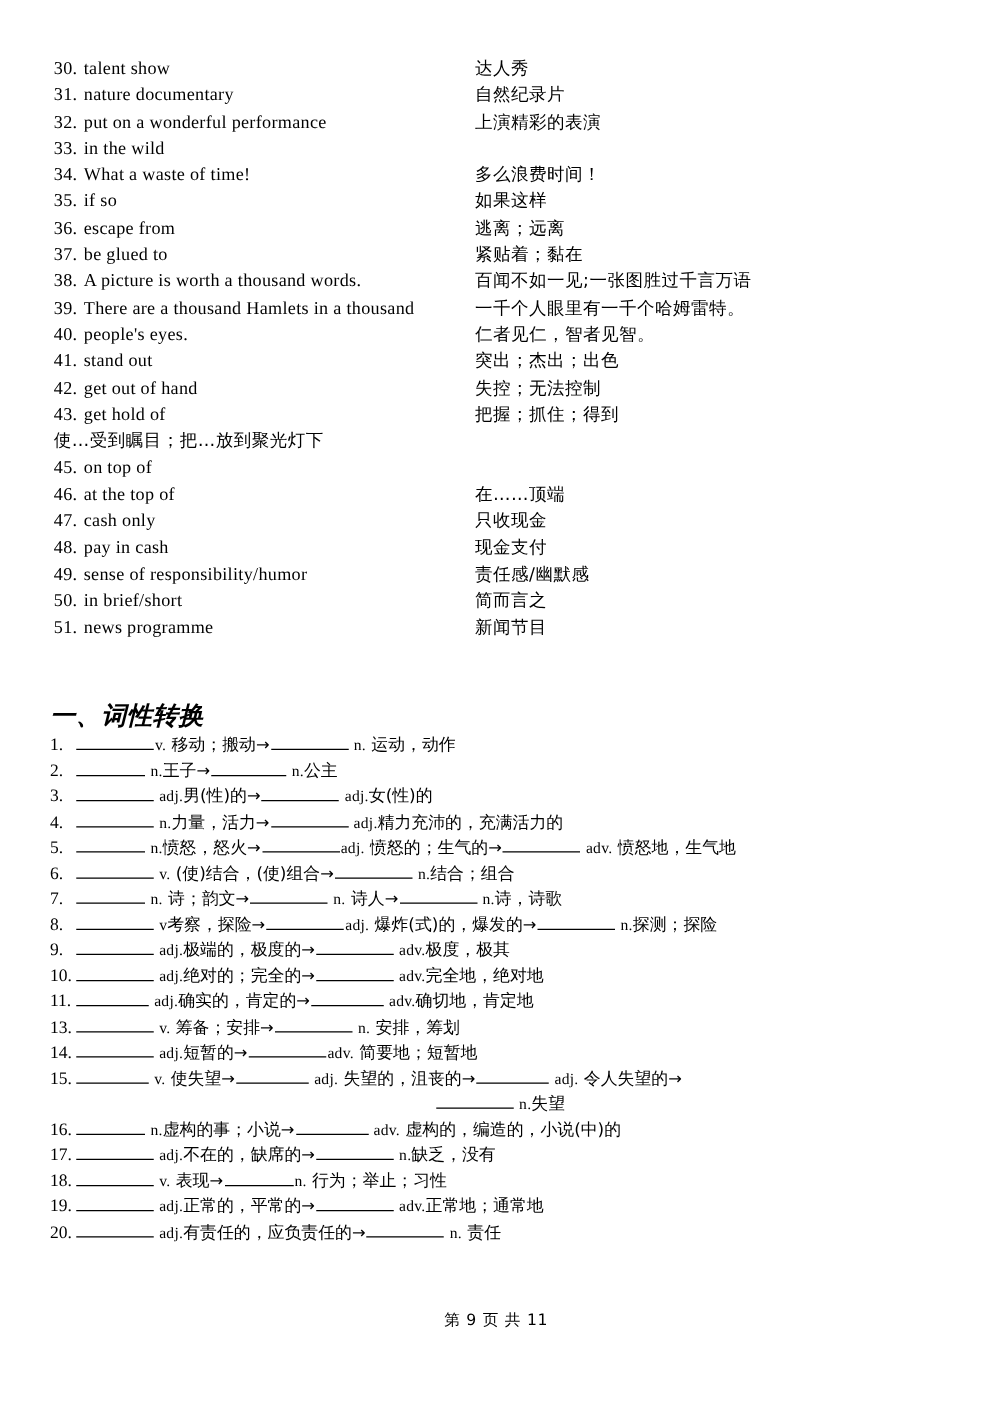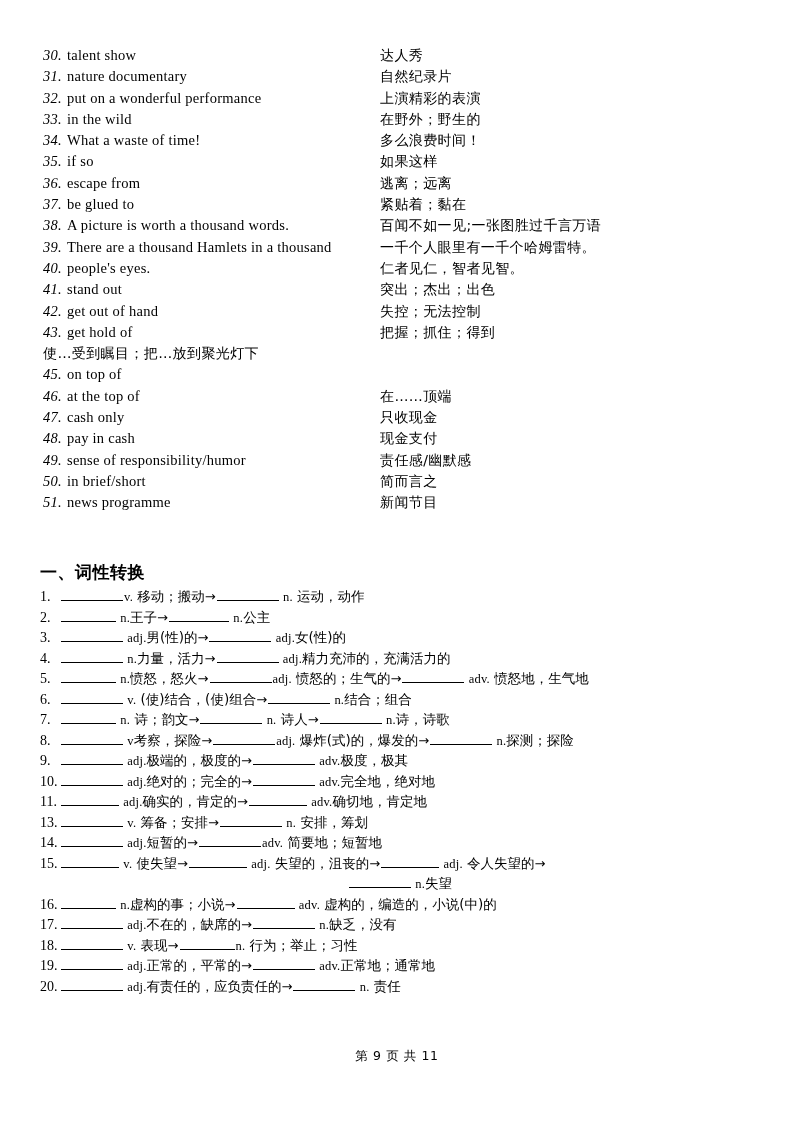--- a/index.html
+++ b/index.html
@@ -41,21 +41,20 @@
   .vocab-en {
     flex: 0 0 auto;
     width: 337px;
     font-family: "Liberation Serif", "DejaVu Serif", serif;
     font-size: 14.5px;
     letter-spacing: 0.25px;
   }
   .vocab-en .num {
     display: inline-block;
     min-width: 24px;
-    font-style: italic;
   }
   .vocab-cn {
     flex: 1 1 auto;
     font-family: "DejaVu Sans", "Liberation Sans", sans-serif;
     font-size: 14px;
     letter-spacing: 0.4px;
   }
   
   .vocab-row.wide .vocab-en { width: 337px; }
 
@@ -86,25 +85,26 @@
 
   
   .exercise {
     position: absolute;
     left: 40px;
     top: 562px;
     width: 720px;
   }
   .ex-heading {
     font-family: "DejaVu Sans", "Liberation Sans", sans-serif;
-    font-size: 17px;
+    font-size: 20px;
     font-weight: bold;
     letter-spacing: 0.5px;
     margin-bottom: 4px;
     line-height: 20px;
+    font-style: italic;
   }
   .ex-row {
     line-height: 20.5px;
     height: 20.5px;
     white-space: nowrap;
     font-size: 13.5px;
     font-family: "DejaVu Sans", "Liberation Sans", sans-serif;
   }
   .ex-row.cont {
     margin-left: 0;
@@ -162,21 +162,20 @@
       <div class="vocab-row">
         <div class="vocab-en"><span class="num">31.</span><span>nature documentary</span></div>
         <div class="vocab-cn">自然纪录片</div>
       </div>
       <div class="vocab-row">
         <div class="vocab-en"><span class="num">32.</span><span>put on a wonderful performance</span></div>
         <div class="vocab-cn">上演精彩的表演</div>
       </div>
       <div class="vocab-row">
         <div class="vocab-en"><span class="num">33.</span><span>in the wild</span></div>
-        <div class="vocab-cn">在野外；野生的</div>
       </div>
       <div class="vocab-row">
         <div class="vocab-en"><span class="num">34.</span><span>What a waste of time!</span></div>
         <div class="vocab-cn">多么浪费时间！</div>
       </div>
       <div class="vocab-row">
         <div class="vocab-en"><span class="num">35.</span><span>if so</span></div>
         <div class="vocab-cn">如果这样</div>
       </div>
       <div class="vocab-row">

